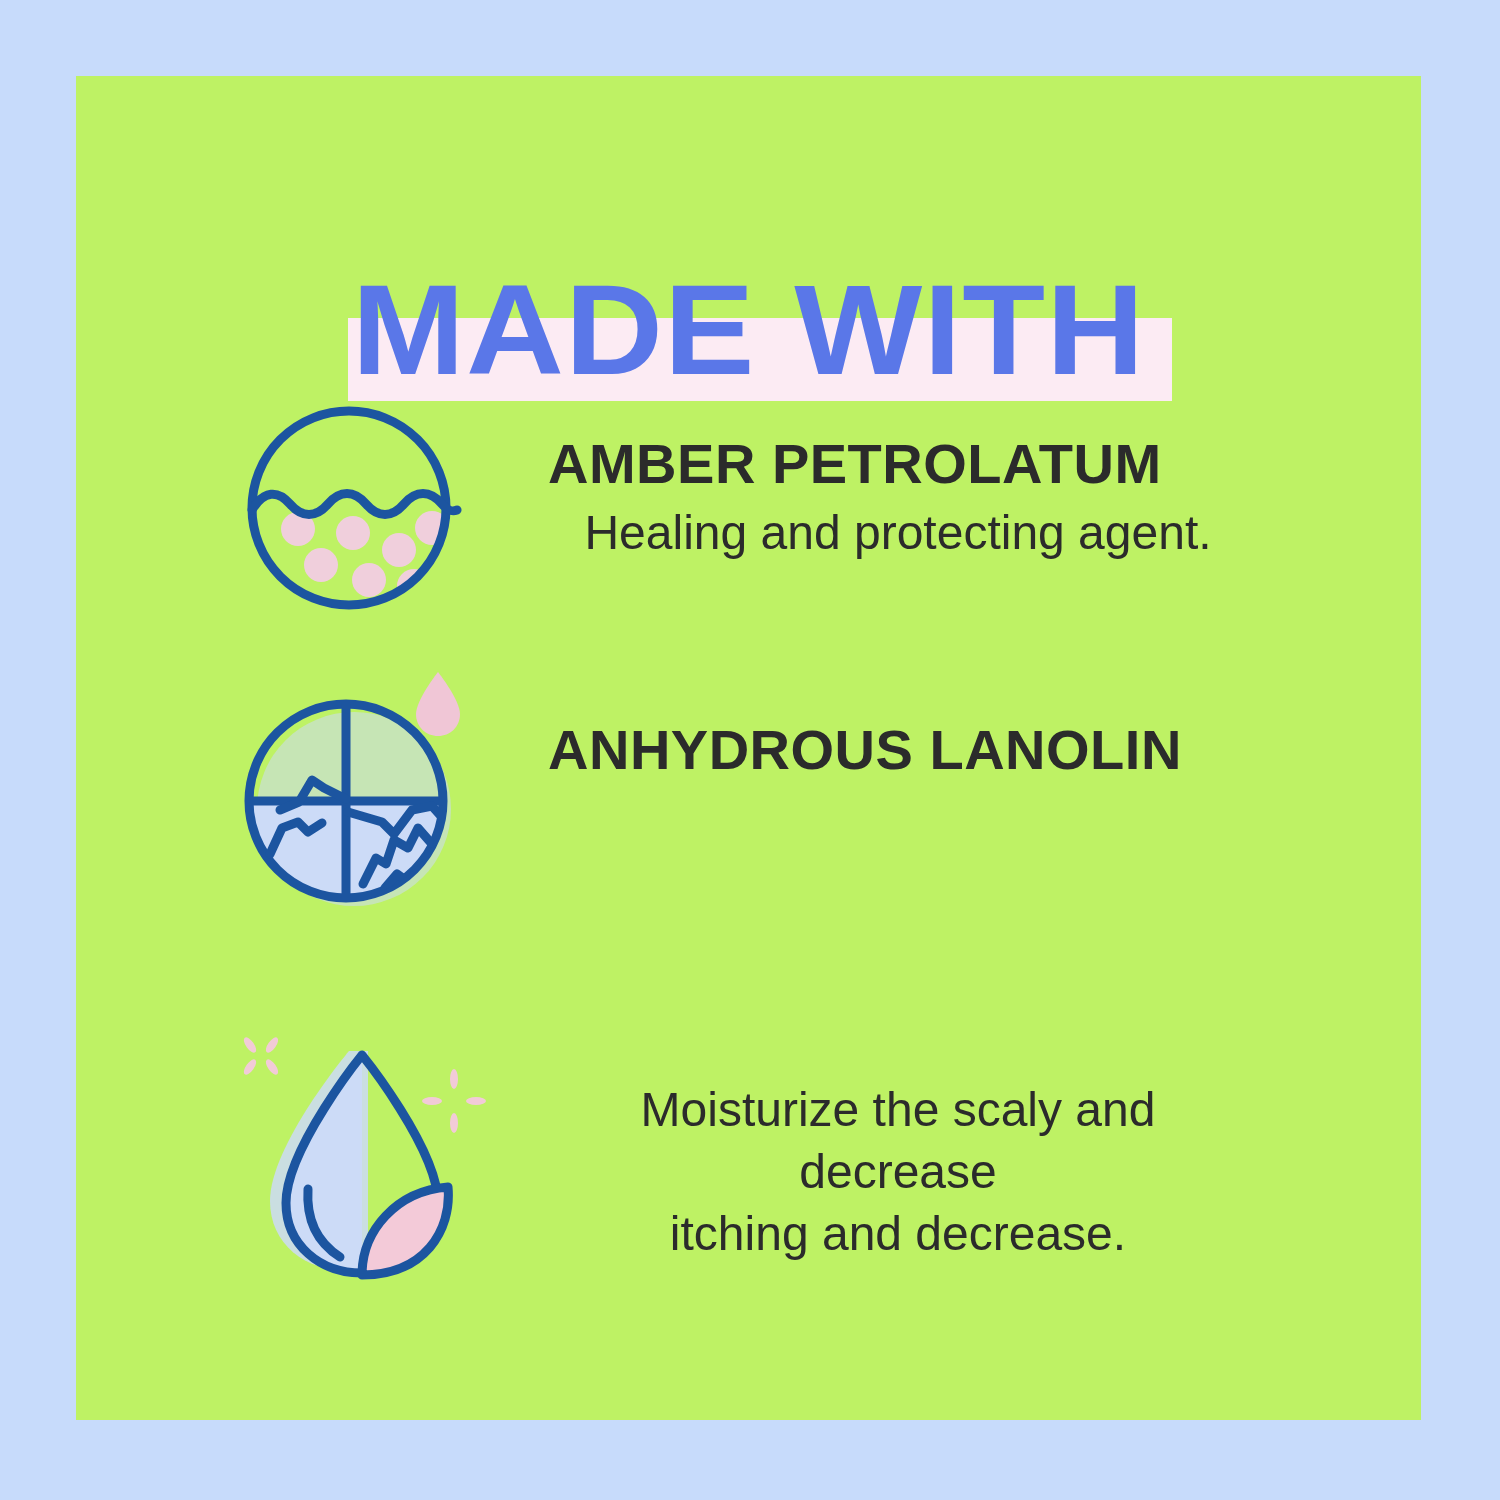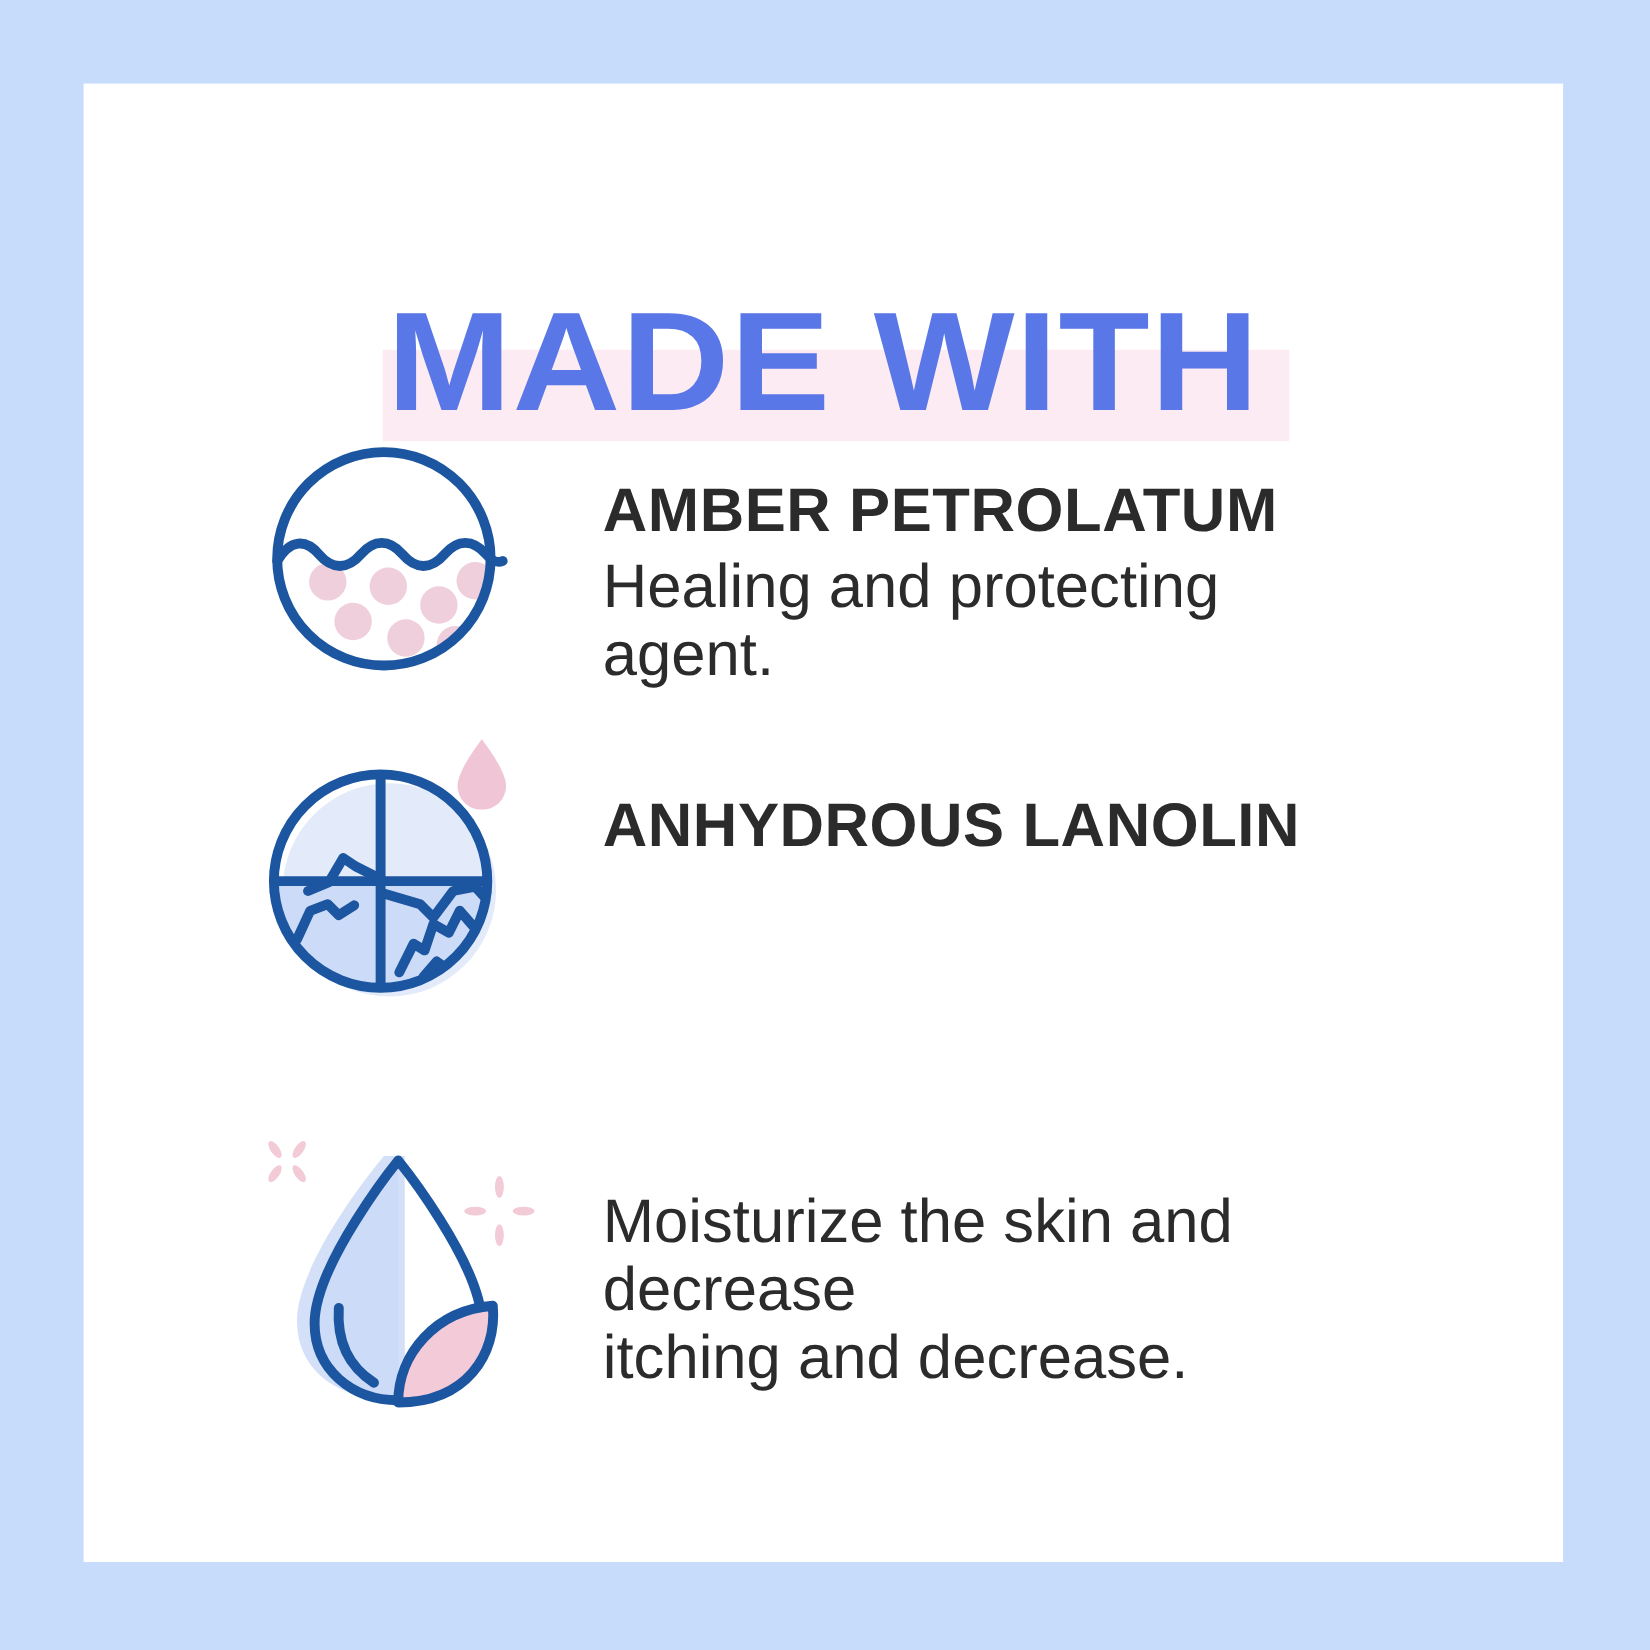--- a/index.html
+++ b/index.html
@@ -22,21 +22,21 @@
     background: #c7dbfb;
   }
 
   
   .card {
     position: absolute;
     left: 76px;
     top: 76px;
     width: 1345px;
     height: 1344px;
-    background: #ffffff;
+    background: #bef264;
   }
 
   
   .title-wrap {
     position: absolute;
     left: 0;
     top: 100px;
     width: 1345px;
     height: 230px;
   }
@@ -104,25 +104,26 @@
     font-size: 56px;
     line-height: 60px;
     letter-spacing: 0.5px;
     color: #2b2b2b;
     margin: 0 0 8px 0;
     white-space: nowrap;
   }
   .ing-desc {
     font-family: "Liberation Sans Narrow", "Liberation Sans", sans-serif;
     font-weight: normal;
-    font-size: 56px;
+    font-size: 48px;
     line-height: 62px;
     color: #2b2b2b;
     margin: 0;
     max-width: 700px;
+    text-align: center;
   }
   .ing-desc span { display: block; }
 
   
   .row-1 .text-cell { padding-top: 36px; }
   .row-2 .text-cell { padding-top: 62px; }
   .row-3 .text-cell { padding-top: 48px; }
 </style>
 </head>
 <body>
@@ -242,21 +243,21 @@
             <g fill="#f2cbd7">
               <ellipse cx="218" cy="48" rx="4" ry="10"></ellipse>
               <ellipse cx="218" cy="92" rx="4" ry="10"></ellipse>
               <ellipse cx="196" cy="70" rx="10" ry="4"></ellipse>
               <ellipse cx="240" cy="70" rx="10" ry="4"></ellipse>
             </g>
           </svg>
         </div>
         <div class="text-cell">
           <p class="ing-desc">
-            <span>Moisturize the skin and decrease</span>
+            <span>Moisturize the scaly and decrease</span>
             <span>itching and decrease.</span>
           </p>
         </div>
       </div>
 
     </div>
   </div>
 </div>
 
 </body></html>

